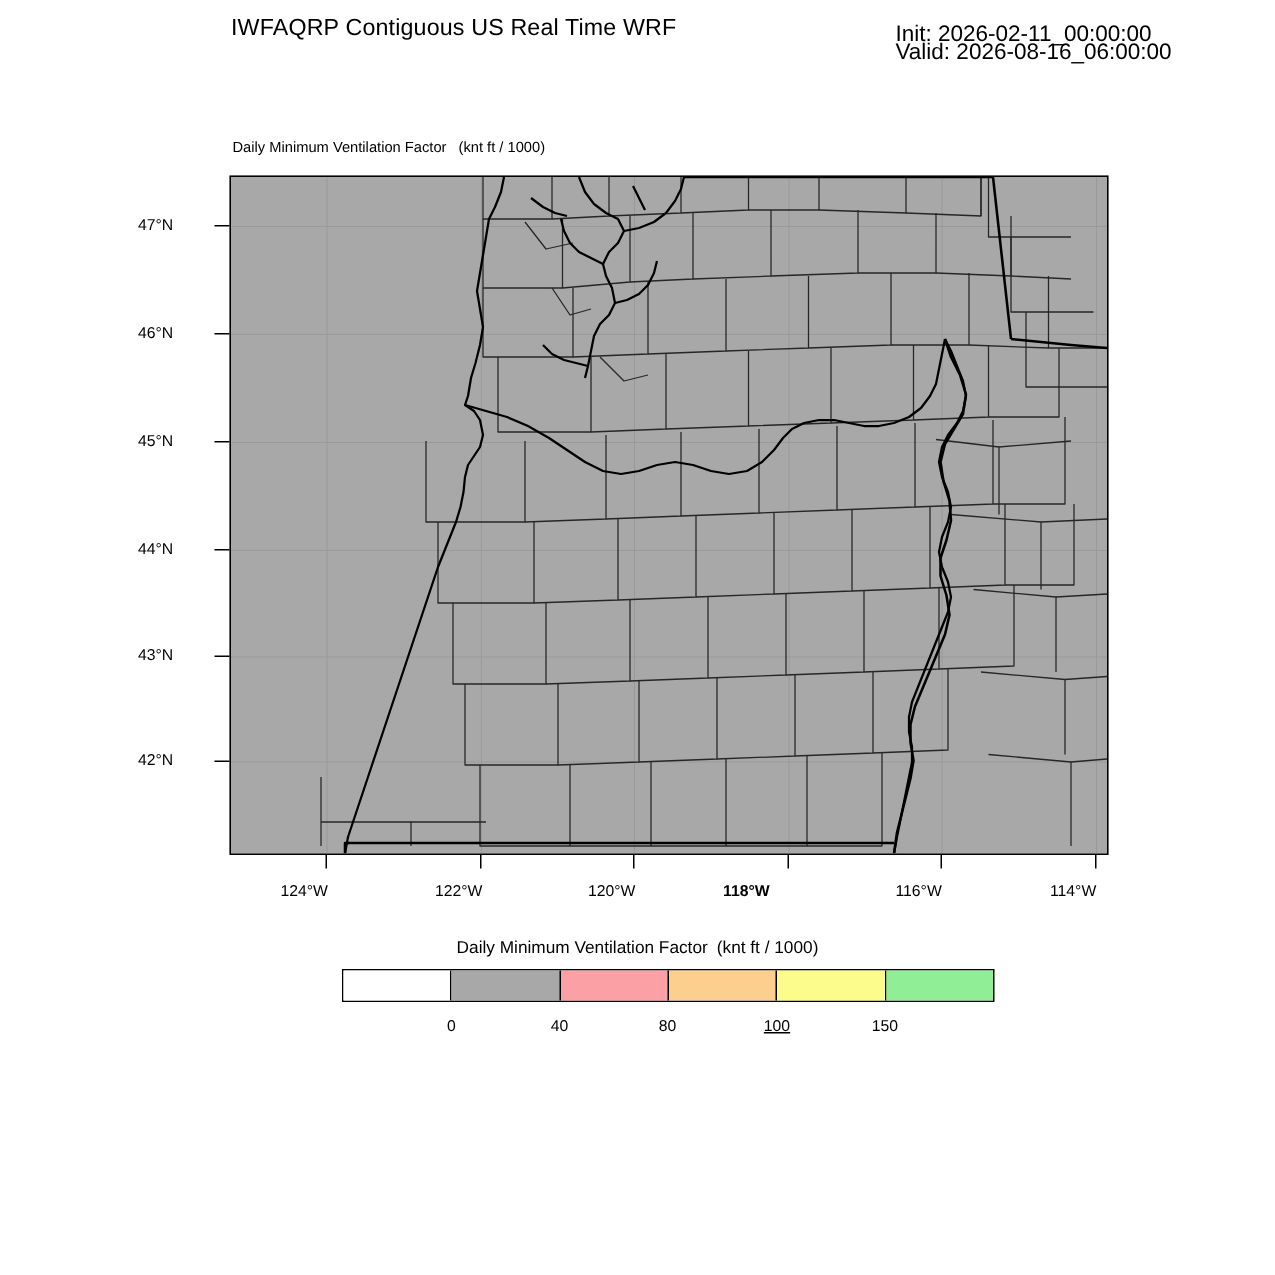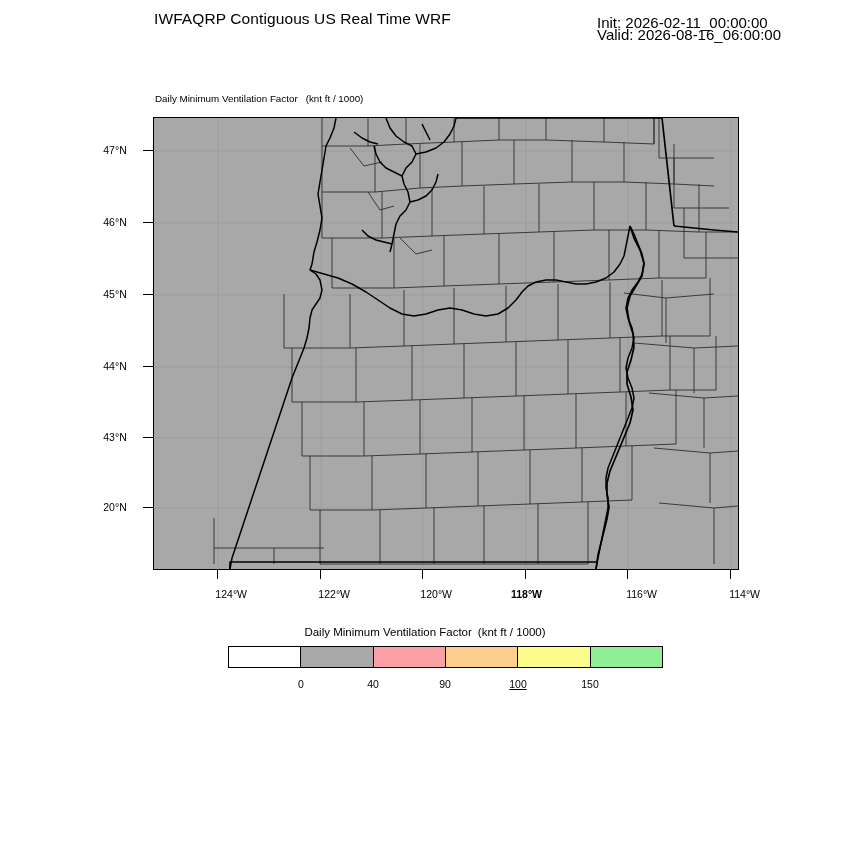--- a/index.html
+++ b/index.html
@@ -51,26 +51,26 @@
     border: 1.2px solid #000000;
     box-sizing: border-box;
     background: #a8a8a8;
     overflow: hidden;
   }
   #map-svg { display: block; }
 
   
   .lat-label {
     font-size: 10.5px;
-    text-align: center;
+    text-align: left;
     white-space: nowrap;
   }
   .lon-label {
     font-size: 10.5px;
-    text-align: right;
+    text-align: left;
     white-space: nowrap;
   }
   .tick {
     background: #000000;
   }
 
   
   #cbar-title {
     left: 0px;
     top: 626px;
@@ -292,21 +292,21 @@
 
 <div class="abs lat-label" style="left:92px; top:288px; width:46px;">45°N</div>
 <div class="abs tick" style="left:143px; top:294px; width:10px; height:1.2px;"></div>
 
 <div class="abs lat-label" style="left:92px; top:360px; width:46px;">44°N</div>
 <div class="abs tick" style="left:143px; top:366px; width:10px; height:1.2px;"></div>
 
 <div class="abs lat-label" style="left:92px; top:431px; width:46px;">43°N</div>
 <div class="abs tick" style="left:143px; top:437px; width:10px; height:1.2px;"></div>
 
-<div class="abs lat-label" style="left:92px; top:501px; width:46px;">20°N</div>
+<div class="abs lat-label" style="left:92px; top:501px; width:46px;">42°N</div>
 <div class="abs tick" style="left:143px; top:507px; width:10px; height:1.2px;"></div>
 
 <div class="abs tick" style="left:217px; top:570px; width:1.2px; height:9px;"></div>
 <div class="abs lon-label" style="left:187px; top:588px; width:60px;">124°W</div>
 
 <div class="abs tick" style="left:320px; top:570px; width:1.2px; height:9px;"></div>
 <div class="abs lon-label" style="left:290px; top:588px; width:60px;">122°W</div>
 
 <div class="abs tick" style="left:422px; top:570px; width:1.2px; height:9px;"></div>
 <div class="abs lon-label" style="left:392px; top:588px; width:60px;">120°W</div>
@@ -328,18 +328,18 @@
   <div class="swatch" style="background:#ffffff;"></div>
   <div class="swatch" style="background:#a8a8a8;"></div>
   <div class="swatch" style="background:#fba0a4;"></div>
   <div class="swatch" style="background:#fccf8e;"></div>
   <div class="swatch" style="background:#fcfc8c;"></div>
   <div class="swatch" style="background:#90ee97;"></div>
 </div>
 
 <div class="cbar-tick-label" style="left:301px;">0</div>
 <div class="cbar-tick-label" style="left:373px;">40</div>
-<div class="cbar-tick-label" style="left:445px;">90</div>
+<div class="cbar-tick-label" style="left:445px;">80</div>
 <div class="cbar-tick-label" style="left:518px;text-decoration:underline;">100</div>
 <div class="cbar-tick-label" style="left:590px;">150</div>
 
 <div class="abs" id="footer">
 </div>
 
 </body></html>

